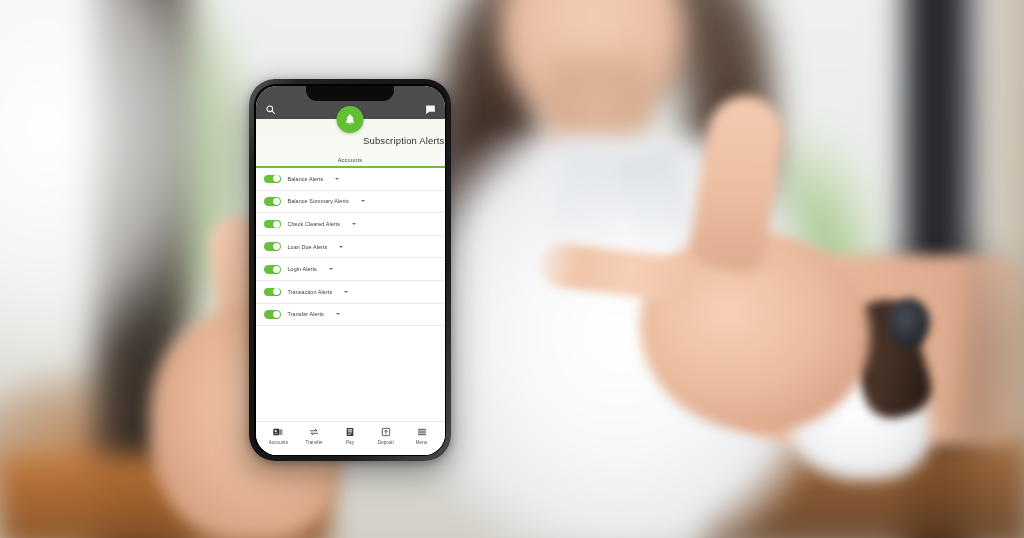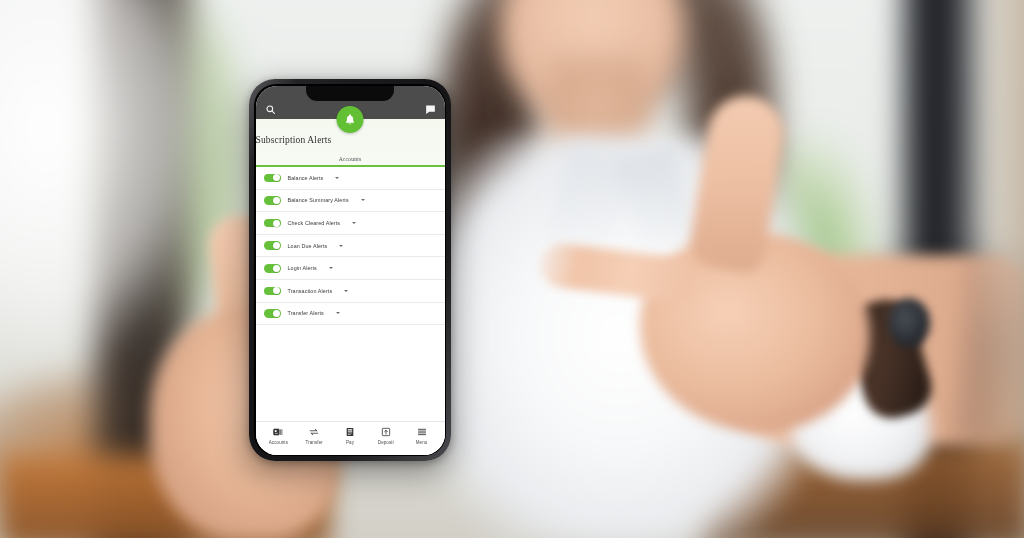--- a/index.html
+++ b/index.html
@@ -238,22 +238,21 @@
     z-index: 6;
     box-shadow: 0 1px 3px rgba(0,0,0,0.22);
   }
   .bell-badge svg { width: 13px; height: 13px; display: block; }
 
   
   .title-block {
     flex: 0 0 auto;
     background: linear-gradient(180deg, #f4f8ef 0%, #f6f9f2 60%, #f8faf4 100%);
     padding-top: 16px;
-    text-align: left;
-    font-family: Liberation Serif, serif;
+    text-align: right;
   }
   .app-title {
     font-size: 9.5px;
     color: #2f3033;
     letter-spacing: 0.15px;
     padding-bottom: 11px;
   }
   .tabs-row {
     display: flex;
     justify-content: center;

